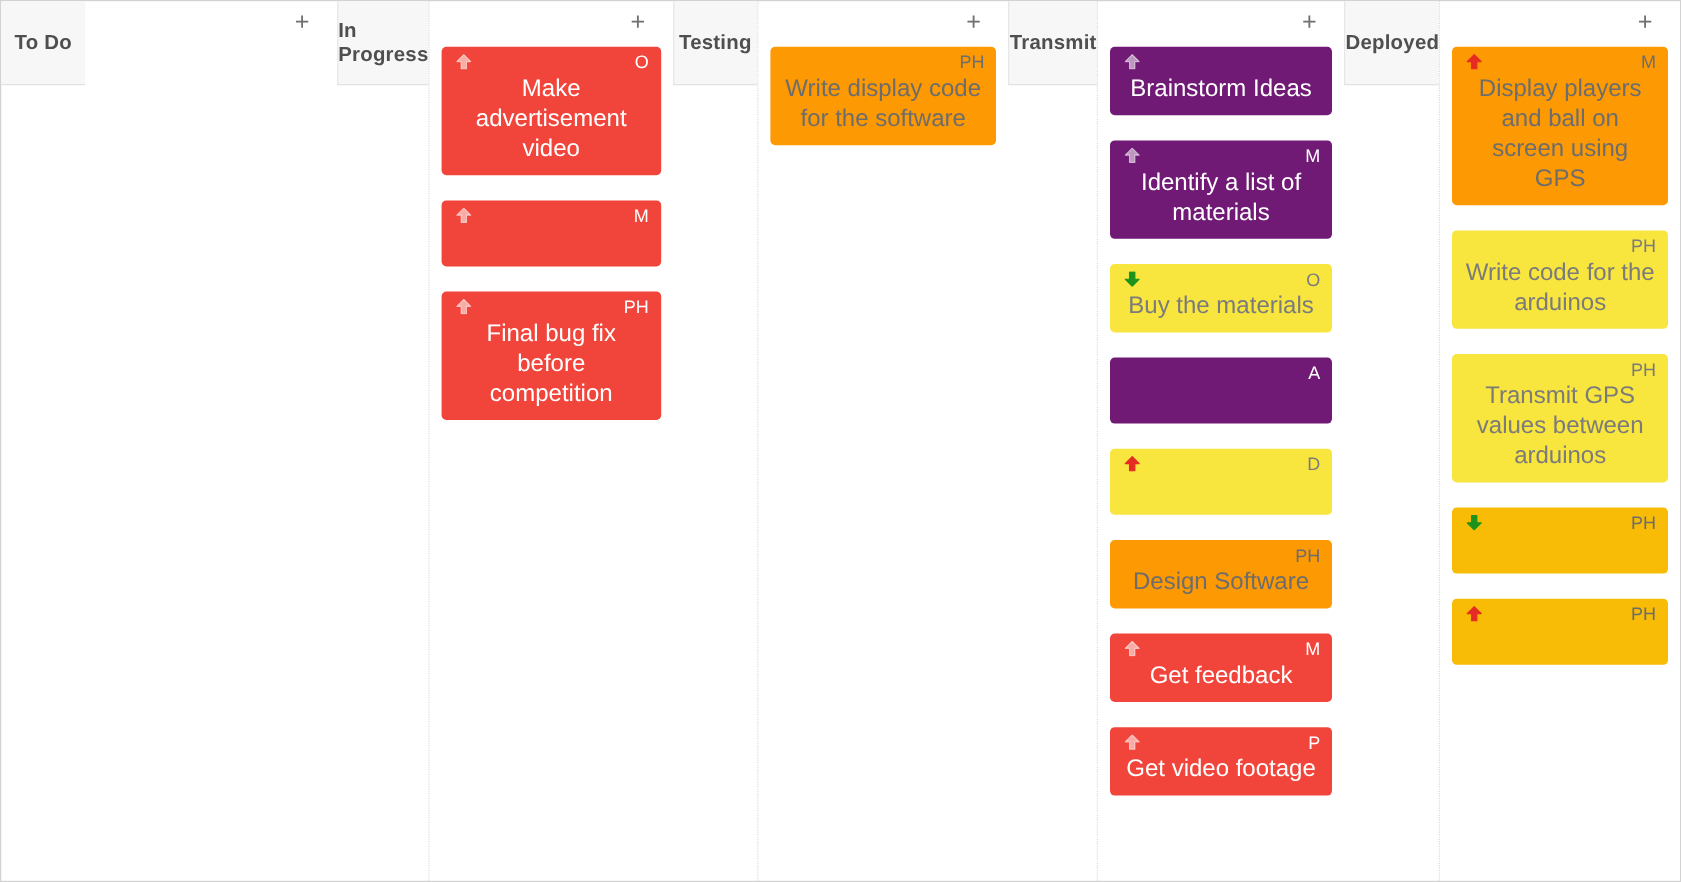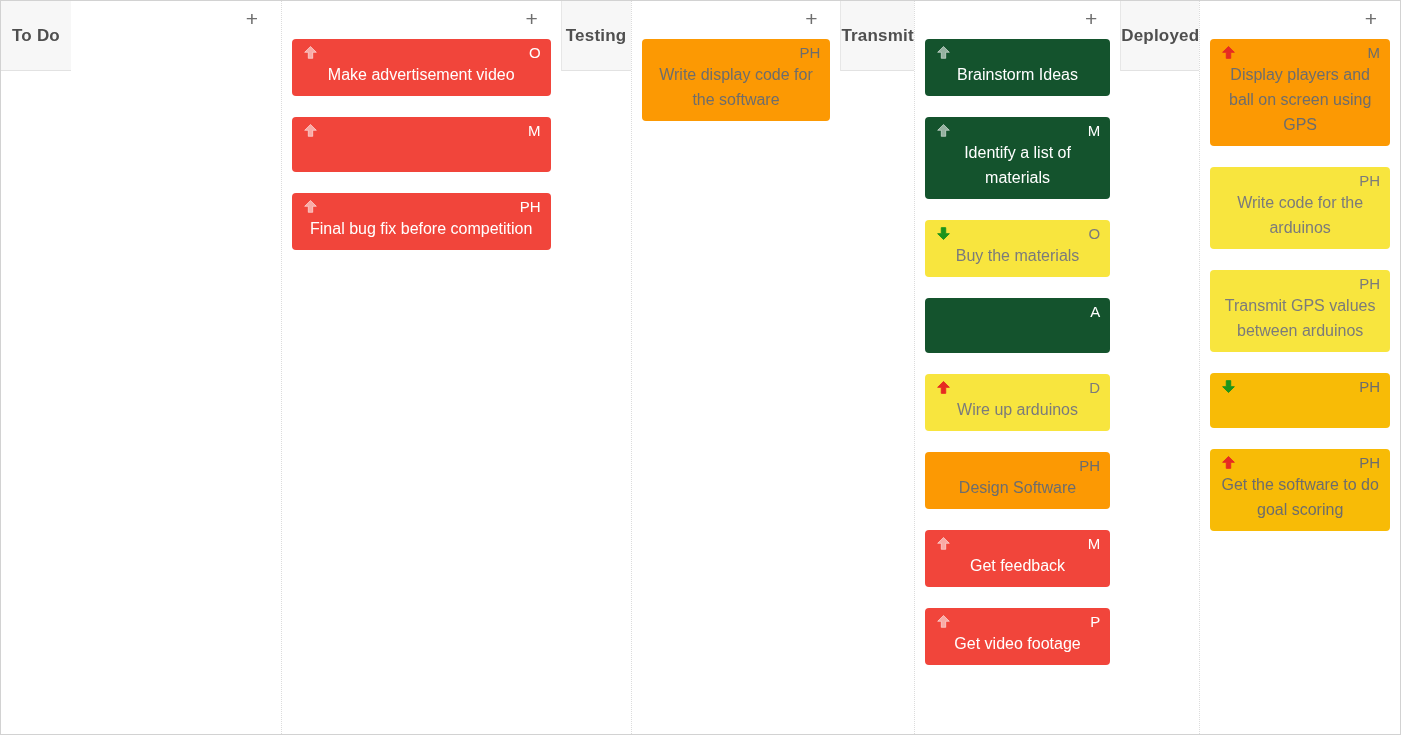--- a/index.html
+++ b/index.html
@@ -74,26 +74,26 @@
     display: flex;
     justify-content: space-between;
     align-items: flex-start;
     height: 19px;
     padding-top: 2px;
   }
   .arrow { width: 13px; height: 13px; display: inline-block; margin-left: 2px; }
   .badge { font-size: 15px; line-height: 15px; margin-left: auto; }
   .card-title {
     text-align: center;
-    font-size: 16px;
+    font-size: 20px;
     line-height: 25px;
   }
   
   .c-red         { background: #f1453b; }
-  .c-deep-orange { background: #14532d; }
+  .c-deep-orange { background: #701a75; }
   .c-orange      { background: #fc9903; }
   .c-amber       { background: #f8bb06; }
   .c-yellow      { background: #f8e53e; }
   .c-red .card-title, .c-red .badge,
   .c-deep-orange .card-title, .c-deep-orange .badge { color: #ffffff; }
   .c-orange .card-title, .c-orange .badge { color: #6d6d6d; }
   .c-amber .card-title,  .c-amber .badge  { color: #6d6d6d; }
   .c-yellow .card-title, .c-yellow .badge { color: #7b7b7b; }
 </style>
 </head>
@@ -104,20 +104,23 @@
     <header class="col-header">
       <h2 class="col-title">To Do</h2>
     </header>
     <div class="col-body">
       <button class="add-card">+</button>
       <div class="cards"></div>
     </div>
   </section>
 
   <section class="column">
+    <header class="col-header">
+      <h2 class="col-title">In Progress</h2>
+    </header>
     <div class="col-body">
       <button class="add-card">+</button>
       <div class="cards">
   <article class="card c-red">
     <div class="card-top">
       <span class="arrow"><svg width="13" height="13" viewBox="0 0 14 14" aria-hidden="true">
                   <path d="M7 0.5 L13.3 6.8 L9.4 6.8 L9.4 13.3 L4.6 13.3 L4.6 6.8 L0.7 6.8 Z" fill="rgba(255,255,255,0.55)" stroke="rgba(255,255,255,0.55)" stroke-width="1" stroke-linejoin="round"></path>
                 </svg></span>
       <span class="badge">O</span>
     </div>
@@ -208,21 +211,20 @@
     </div>
   </article>
 
   <article class="card c-yellow">
     <div class="card-top">
       <span class="arrow"><svg width="13" height="13" viewBox="0 0 14 14" aria-hidden="true">
                   <path d="M7 0.5 L13.3 6.8 L9.4 6.8 L9.4 13.3 L4.6 13.3 L4.6 6.8 L0.7 6.8 Z" fill="#e62b22" stroke="#e62b22" stroke-width="1" stroke-linejoin="round"></path>
                 </svg></span>
       <span class="badge">D</span>
     </div>
-    <div class="card-title">Wire up arduinos</div>
   </article>
 
   <article class="card c-orange">
     <div class="card-top">
       <span class="arrow"></span>
       <span class="badge">PH</span>
     </div>
     <div class="card-title">Design Software</div>
   </article>
 
@@ -291,18 +293,17 @@
     </div>
   </article>
 
   <article class="card c-amber">
     <div class="card-top">
       <span class="arrow"><svg width="13" height="13" viewBox="0 0 14 14" aria-hidden="true">
                   <path d="M7 0.5 L13.3 6.8 L9.4 6.8 L9.4 13.3 L4.6 13.3 L4.6 6.8 L0.7 6.8 Z" fill="#e62b22" stroke="#e62b22" stroke-width="1" stroke-linejoin="round"></path>
                 </svg></span>
       <span class="badge">PH</span>
     </div>
-    <div class="card-title">Get the software to do goal scoring</div>
   </article>
 </div>
     </div>
   </section>
 </div>
 
 </body></html>

